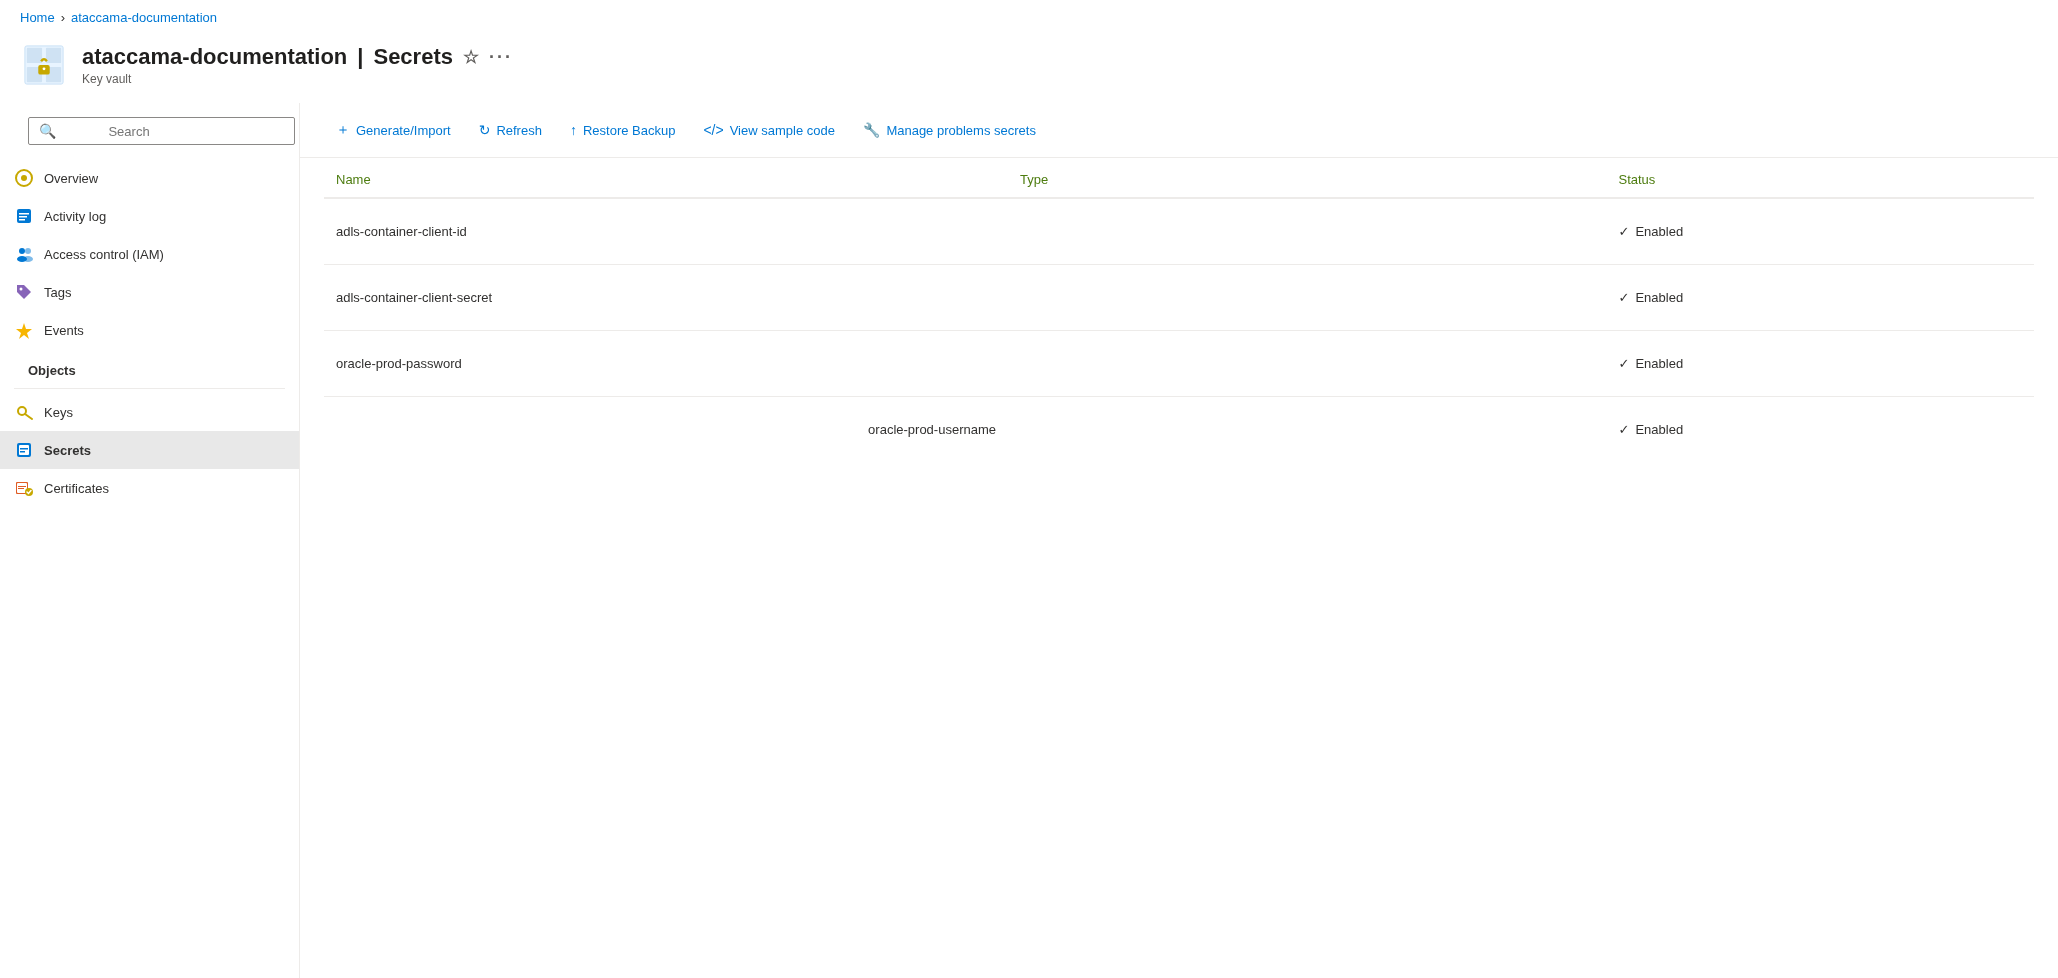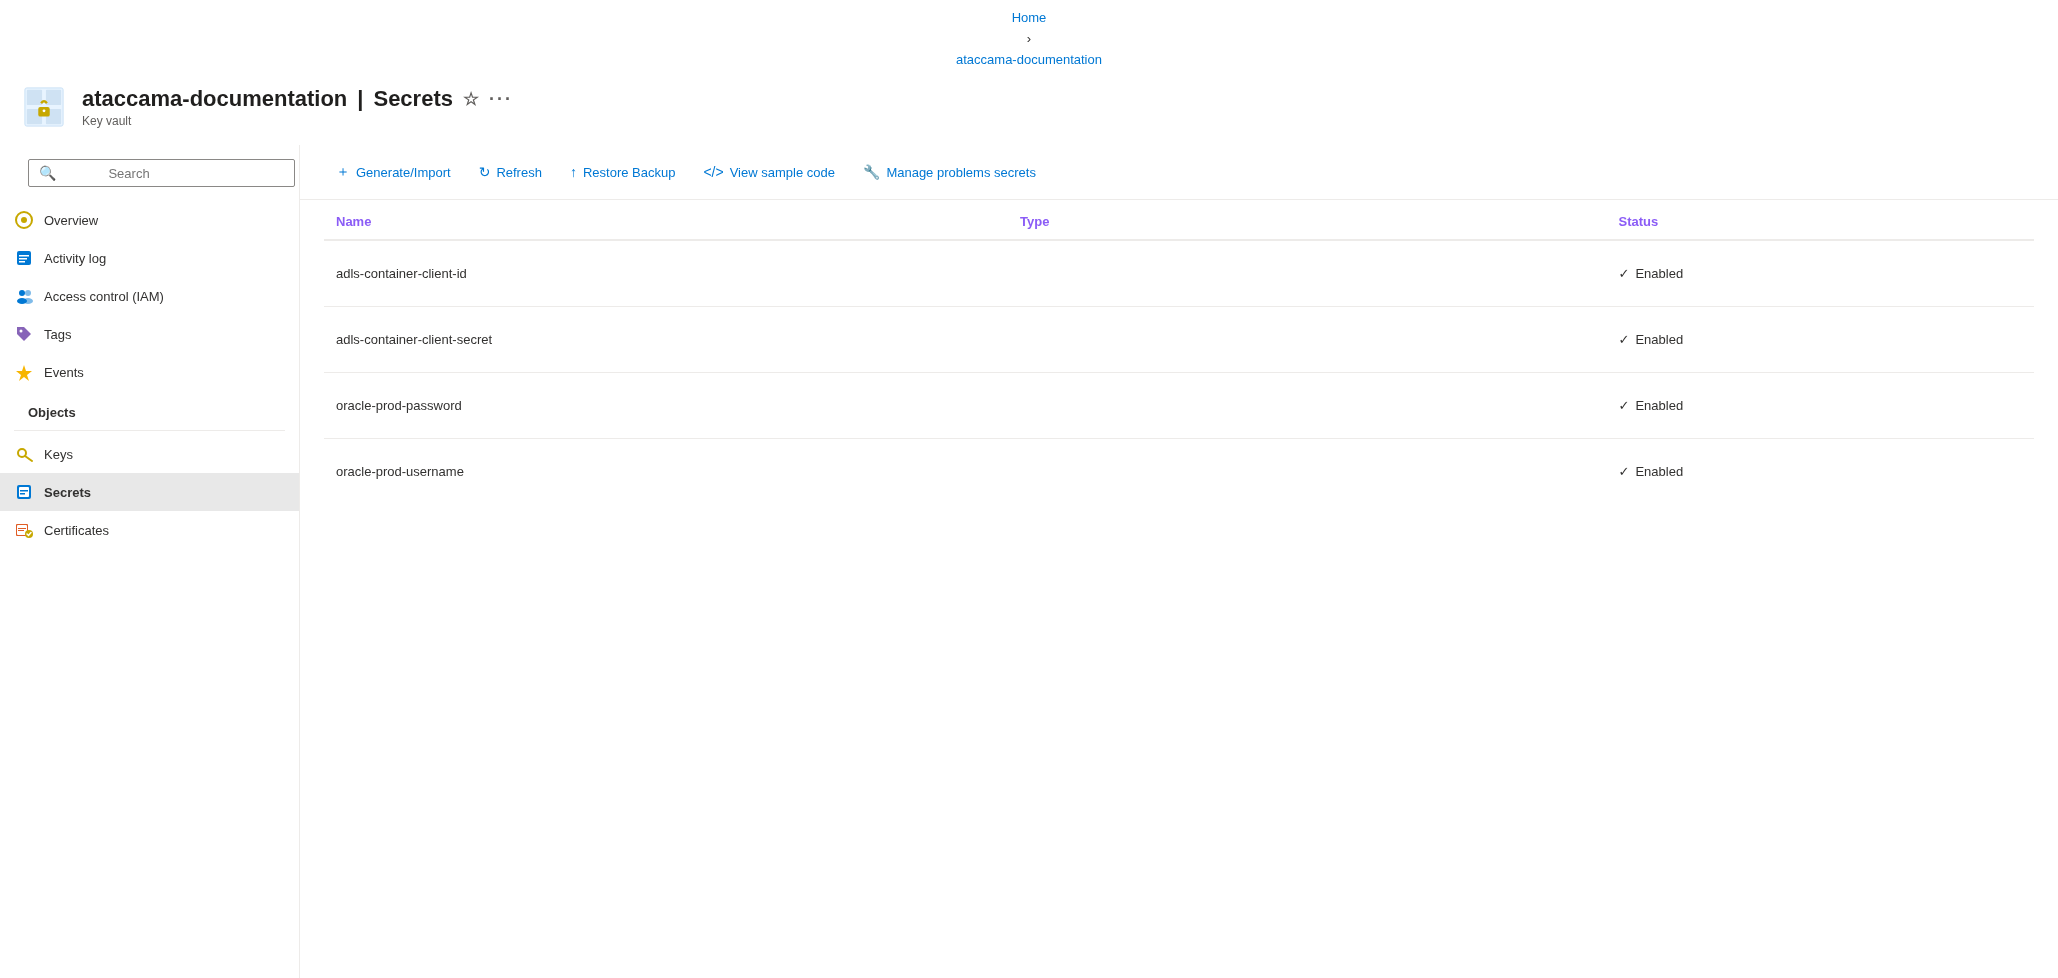--- a/index.html
+++ b/index.html
@@ -1,19 +1,19 @@
 <!DOCTYPE html>
 <html><head>
   <meta charset="utf-8">
   <style>
     * { box-sizing: border-box; margin: 0; padding: 0; }
     body { font-family: 'Segoe UI', Arial, sans-serif; font-size: 14px; color: #323130; background: #fff; display: flex; flex-direction: column; height: 100vh; overflow: hidden; }
 
     
-    .breadcrumb { padding: 10px 20px; font-size: 13px; color: #0078d4; display: flex; align-items: center; gap: 6px; flex-direction: column; }
+    .breadcrumb { padding: 10px 20px; font-size: 13px; color: #0078d4; display: flex; align-items: center; gap: 6px; }
     .breadcrumb span { color: #323130; }
     .breadcrumb a { color: #0078d4; text-decoration: none; }
 
     
     .page-header { display: flex; align-items: center; padding: 6px 20px 14px 20px; gap: 14px; }
     .page-header-icon { width: 48px; height: 48px; display: flex; align-items: center; justify-content: center; }
     .page-header-icon svg { width: 42px; height: 42px; }
     .page-header-text { flex: 1; }
     .page-header-title { font-size: 22px; font-weight: 600; color: #201f1e; display: flex; align-items: center; gap: 10px; }
     .page-header-subtitle { font-size: 12px; color: #605e5c; margin-top: 2px; }
@@ -41,23 +41,23 @@
     .content { flex: 1; overflow-y: auto; padding: 0; }
 
     
     .toolbar { display: flex; align-items: center; padding: 12px 24px; gap: 4px; border-bottom: 1px solid #edebe9; }
     .toolbar-btn { display: flex; align-items: center; gap: 6px; padding: 6px 12px; font-size: 13px; color: #0078d4; background: none; border: none; cursor: pointer; border-radius: 2px; white-space: nowrap; }
     .toolbar-btn-icon { font-size: 14px; }
 
     
     .table-container { padding: 0 24px; }
     .data-table { width: 100%; border-collapse: collapse; }
-    .data-table th { text-align: left; padding: 14px 12px 10px 12px; font-size: 13px; font-weight: 700; color: #8b5cf6; border-bottom: 2px solid #edebe9; }
+    .data-table th { text-align: left; padding: 14px 12px 10px 12px; font-size: 13px; font-weight: 400; color: #4d7c0f; border-bottom: 2px solid #edebe9; }
     .data-table td { padding: 25px 12px; font-size: 13px; color: #323130; border-bottom: 1px solid #edebe9; }
-    .data-table tr:last-child td { border-bottom: none; }
+    .data-table tr:last-child td { border-bottom: none; text-align: right; }
     .col-name { width: 40%; }
     .col-type { width: 35%; }
     .col-status { width: 25%; }
     .status-enabled { color: #323130; display: flex; align-items: center; gap: 6px; }
     .check-mark { color: #323130; }
 
     
     .icon-overview { color: #c7a800; }
     .icon-activity { color: #0078d4; }
     .icon-iam { color: #0078d4; }

